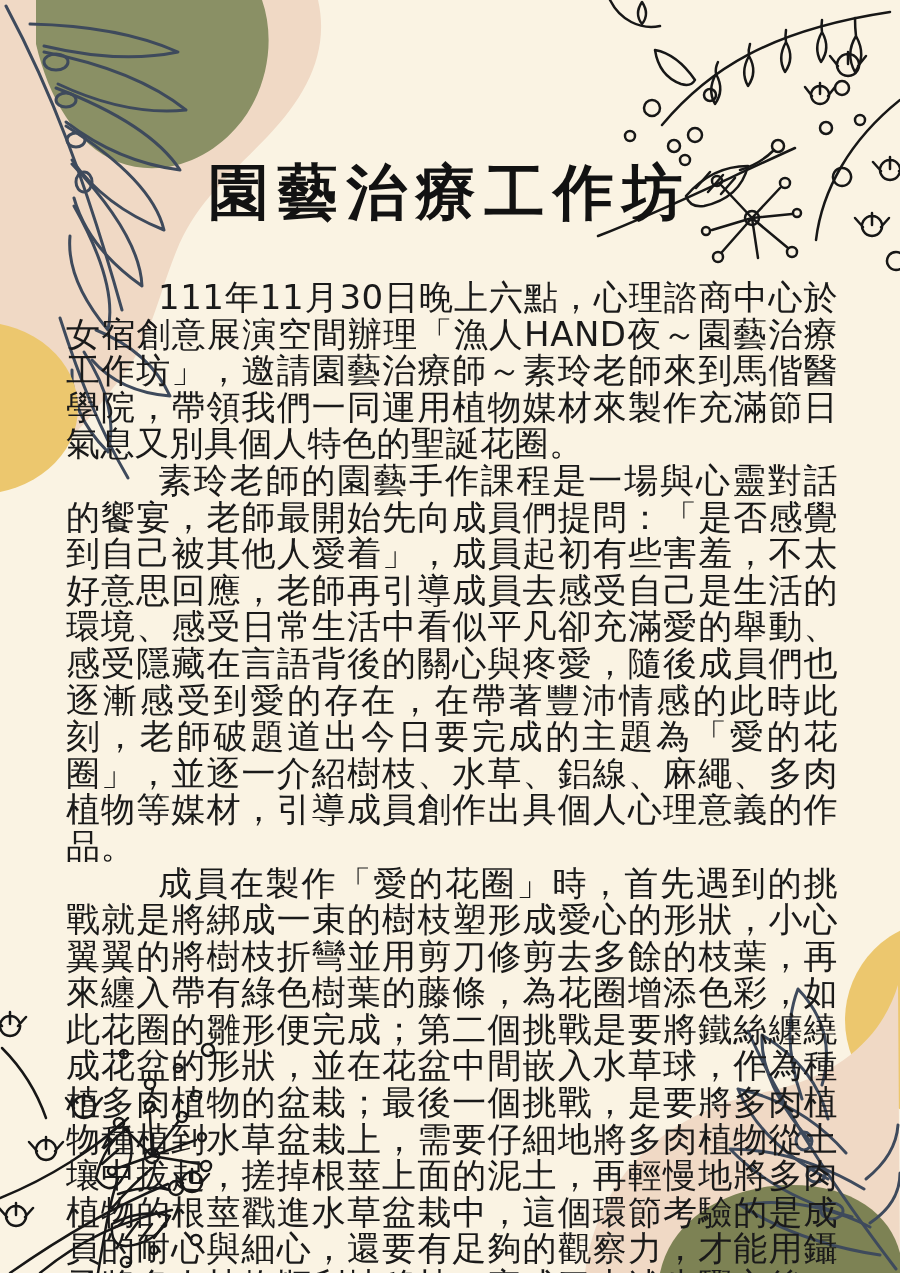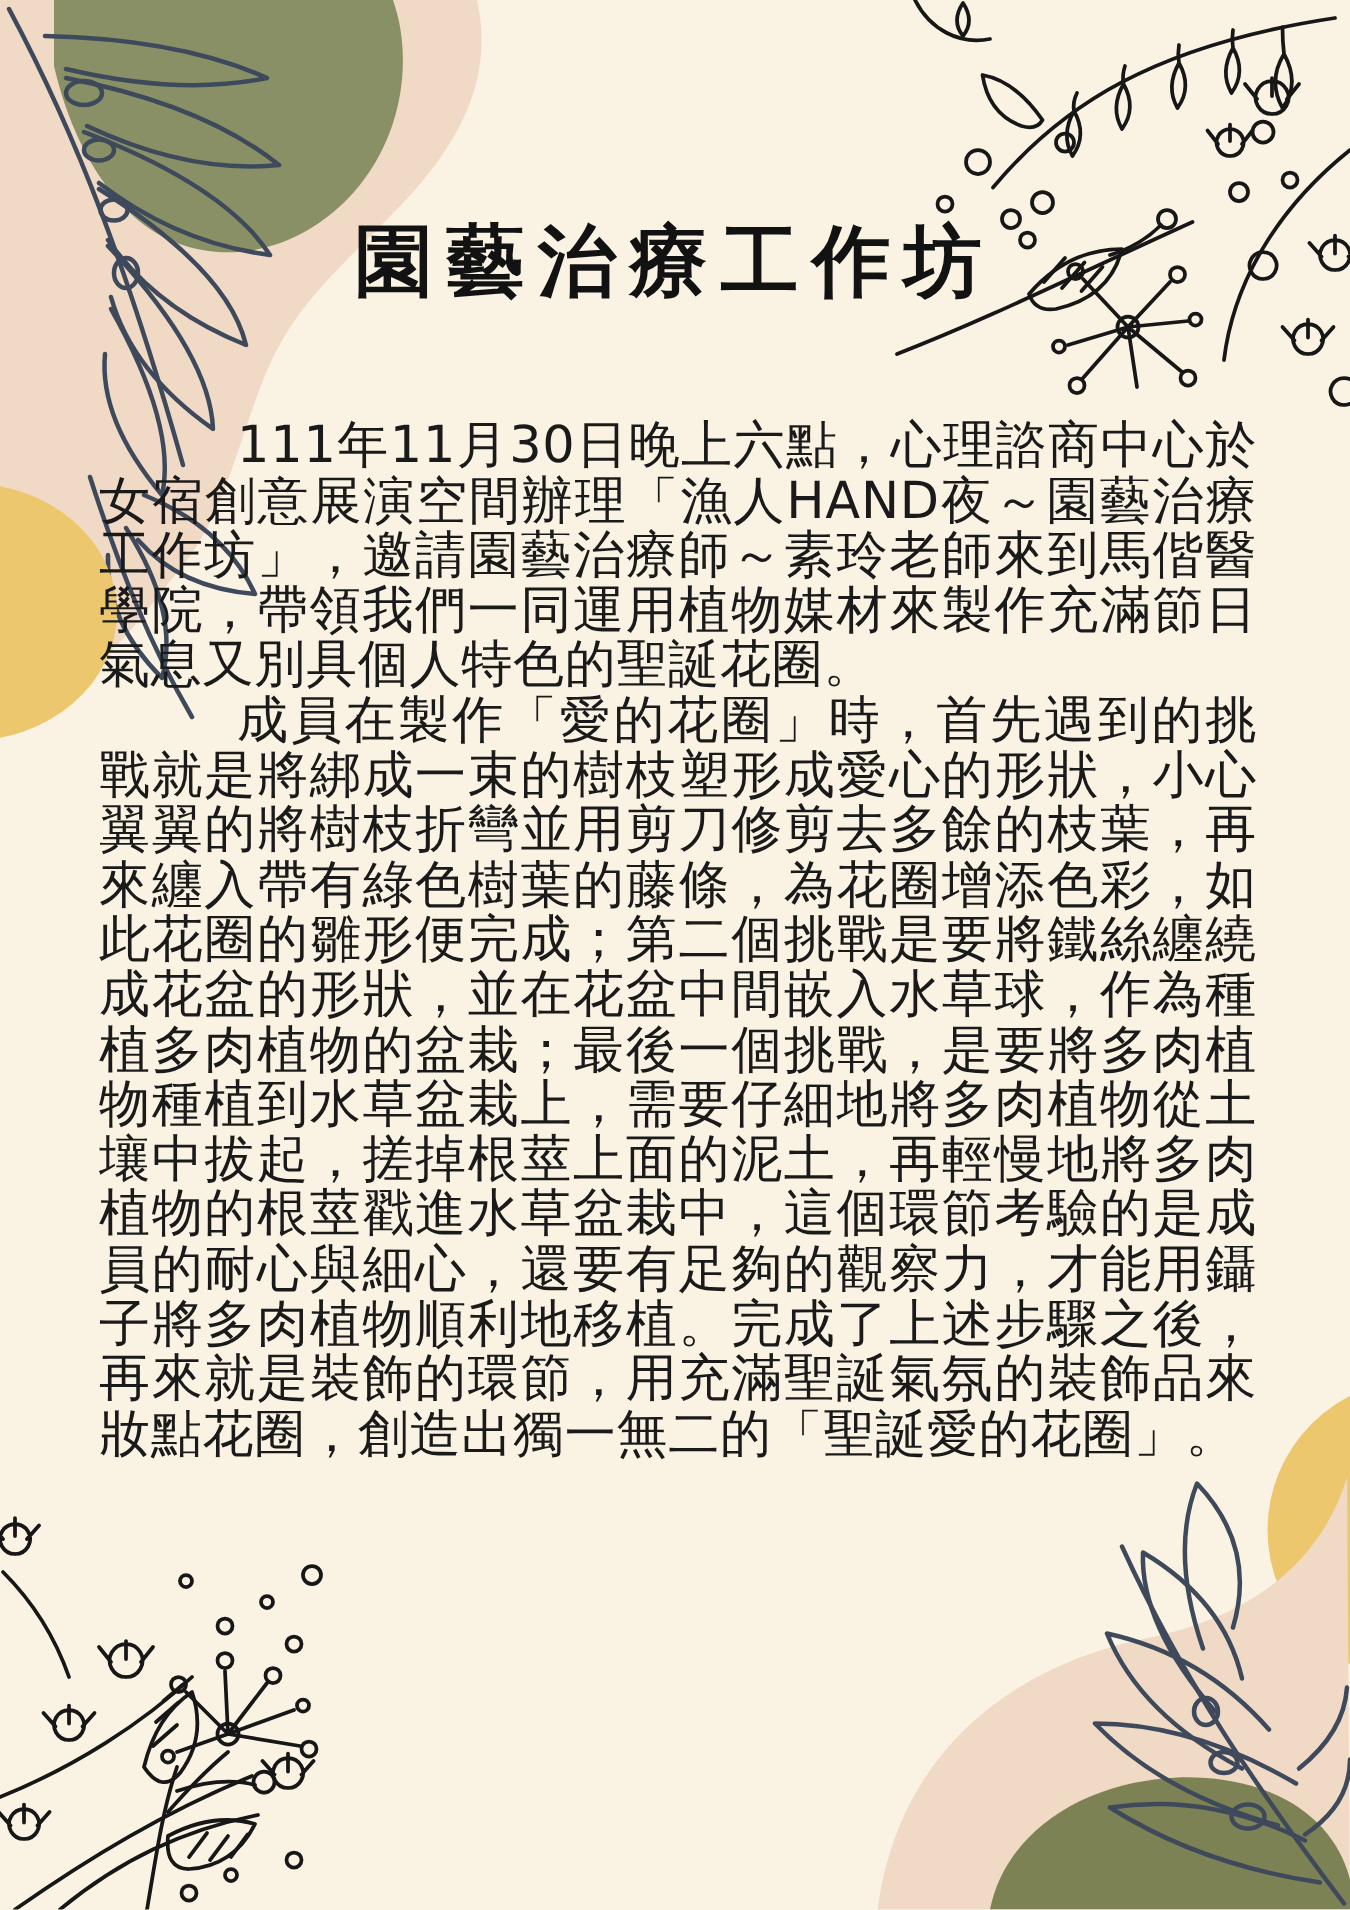--- a/index.html
+++ b/index.html
@@ -12,21 +12,21 @@
   .deco.tl{left:0;top:0;}
   .deco.tr{right:0;top:0;}
   .deco.ly{left:0;top:318px;}
   .deco.bl{left:0;bottom:0;}
   .deco.br{right:0;bottom:0;}
   .title{
     position:absolute;top:112px;left:0;width:100%;
     text-align:center;color:#121212;z-index:2;
   }
   .title .l1{display:block;font-size:55px;font-weight:700;letter-spacing:7px;}
-  .title .l2{display:block;font-size:52px;font-weight:700;letter-spacing:9px;margin-top:7px;}
+  .title .l2{display:block;font-size:60px;font-weight:700;letter-spacing:9px;margin-top:20px;}
   .article{
     position:absolute;left:66px;top:279px;width:772px;z-index:2;color:#1a1a1a;
   }
   .article p{
     margin:0;font-size:34px;line-height:36.6px;letter-spacing:0.5px;
     text-align:justify;text-indent:92px;
   }
 </style>
 </head>
 <body>
@@ -156,14 +156,15 @@
     <path d="M296,286 Q326,262 328,232"></path>
   </g>
 </svg>
 
 <h1 class="title">
   <span class="l2">園藝治療工作坊</span>
 </h1>
 
 <div class="article">
   <p>111年11月30日晚上六點，心理諮商中心於女宿創意展演空間辦理「漁人HAND夜～園藝治療工作坊」，邀請園藝治療師～素玲老師來到馬偕醫學院，帶領我們一同運用植物媒材來製作充滿節日氣息又別具個人特色的聖誕花圈。</p>
+  <p>素玲老師的園藝手作課程是一場與心靈對話的饗宴，老師最開始先向成員們提問：「是否感覺到自己被其他人愛着」，成員起初有些害羞，不太好意思回應，老師再引導成員去感受自己是生活的環境、感受日常生活中看似平凡卻充滿愛的舉動、感受隱藏在言語背後的關心與疼愛，隨後成員們也逐漸感受到愛的存在，在帶著豐沛情感的此時此刻，老師破題道出今日要完成的主題為「愛的花圈」，並逐一介紹樹枝、水草、鋁線、麻繩、多肉植物等媒材，引導成員創作出具個人心理意義的作品。</p>
   <p>成員在製作「愛的花圈」時，首先遇到的挑戰就是將綁成一束的樹枝塑形成愛心的形狀，小心翼翼的將樹枝折彎並用剪刀修剪去多餘的枝葉，再來纏入帶有綠色樹葉的藤條，為花圈增添色彩，如此花圈的雛形便完成；第二個挑戰是要將鐵絲纏繞成花盆的形狀，並在花盆中間嵌入水草球，作為種植多肉植物的盆栽；最後一個挑戰，是要將多肉植物種植到水草盆栽上，需要仔細地將多肉植物從土壤中拔起，搓掉根莖上面的泥土，再輕慢地將多肉植物的根莖戳進水草盆栽中，這個環節考驗的是成員的耐心與細心，還要有足夠的觀察力，才能用鑷子將多肉植物順利地移植。完成了上述步驟之後，再來就是裝飾的環節，用充滿聖誕氣氛的裝飾品來妝點花圈，創造出獨一無二的「聖誕愛的花圈」。</p>
 </div>
 
 </body></html>

